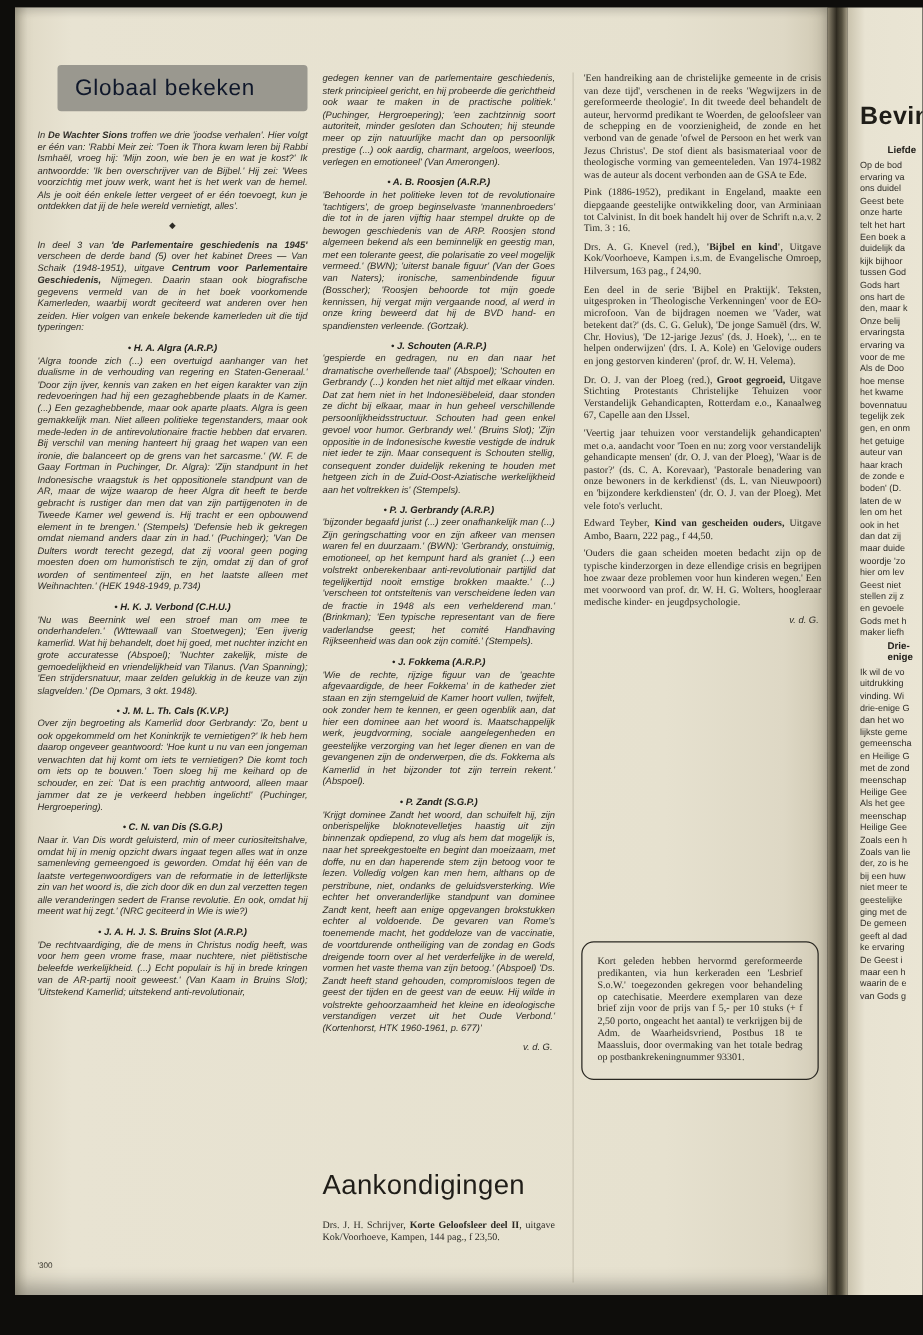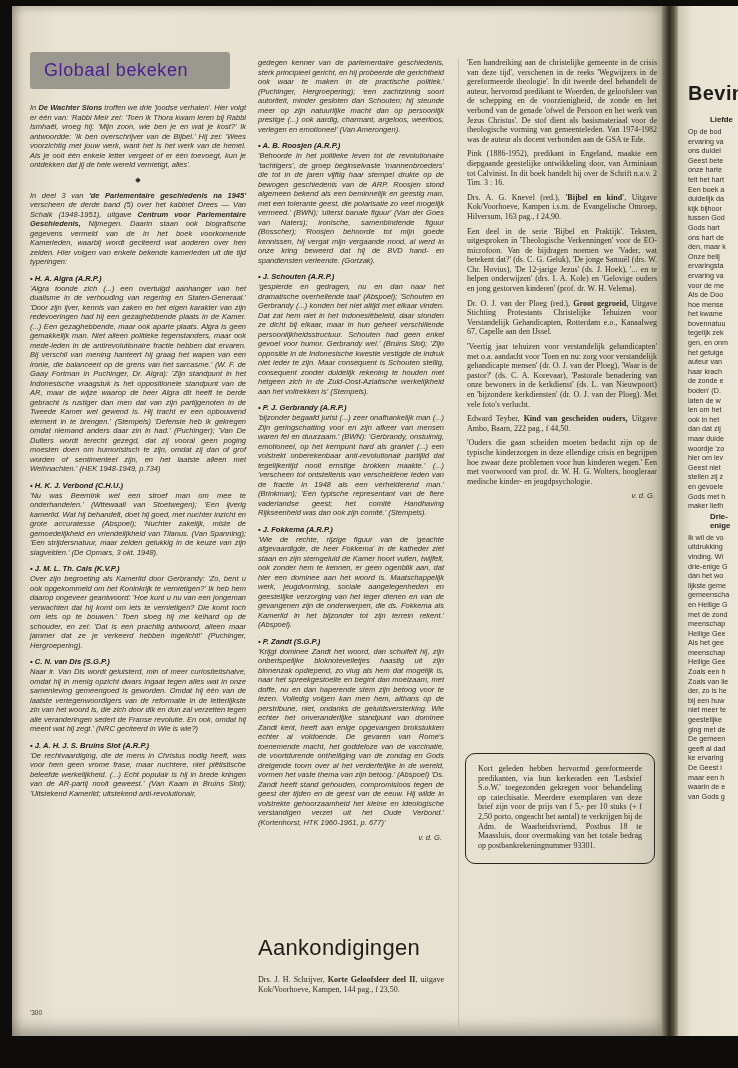--- a/index.html
+++ b/index.html
@@ -21,31 +21,31 @@
   .page-next{
     position:absolute;left:678px;top:6px;width:60px;height:1030px;
     background:linear-gradient(90deg,#c9c2ac 0px,#e8e3d2 14px,#eae5d4 60px);
     overflow:hidden;
   }
   .col{position:absolute;}
   .col1{left:18px;top:46px;width:216px;}
   .col2{left:246px;top:52px;width:186px;height:968px;}
   .col3{left:446px;top:52px;width:190px;height:968px;border-left:1px solid rgba(120,112,90,0.25);padding-left:8px;}
   .gb-box{
-    background:#9a988f;color:#4c1d95;
+    background:#9a988f;color:#0f172a;
     font-size:18px;letter-spacing:0.6px;
     padding:8px 10px 8px 14px;border-radius:3px;
-    width:176px;margin-bottom:14px;
+    width:176px;margin-bottom:14px;margin-left:16px;
   }
   .t{font-size:7.5px;line-height:9.5px;text-align:justify;color:#2f2d27;margin:0 0 6px 0;}
   .i{font-style:italic;}
   .b{font-weight:bold;}
   .divider{text-align:center;font-size:7px;color:#2f2d27;margin:5px 0 7px 0;}
   .entry{margin-top:7px;}
-  .entry-name{font-size:7.6px;font-weight:bold;font-style:italic;color:#23211c;margin-bottom:1px;}
+  .entry-name{font-size:7.6px;font-weight:bold;font-style:italic;color:#23211c;margin-bottom:1px;text-align:center;}
   .rt{font-family:Liberation Serif, serif;font-size:8px;line-height:9.6px;text-align:justify;color:#2c2a24;margin:0 0 5px 0;}
   .signoff{text-align:right;font-size:7.5px;font-style:italic;color:#2f2d27;margin:3px 2px 0 0;}
   .aank{position:absolute;top:877px;left:0;right:0;}
   .aank-title{font-size:22px;font-weight:normal;color:#1f1d18;margin:0 0 14px 0;letter-spacing:0.3px;}
   .lesbrief{
     position:absolute;top:695px;left:6px;right:2px;
     border:1.5px solid #2a2822;border-radius:10px;
     padding:10px 12px 8px 12px;background:rgba(255,255,255,0.03);
   }
   .lesbrief-title{text-align:center;font-size:17px;color:#1f1d18;margin-bottom:9px;}

